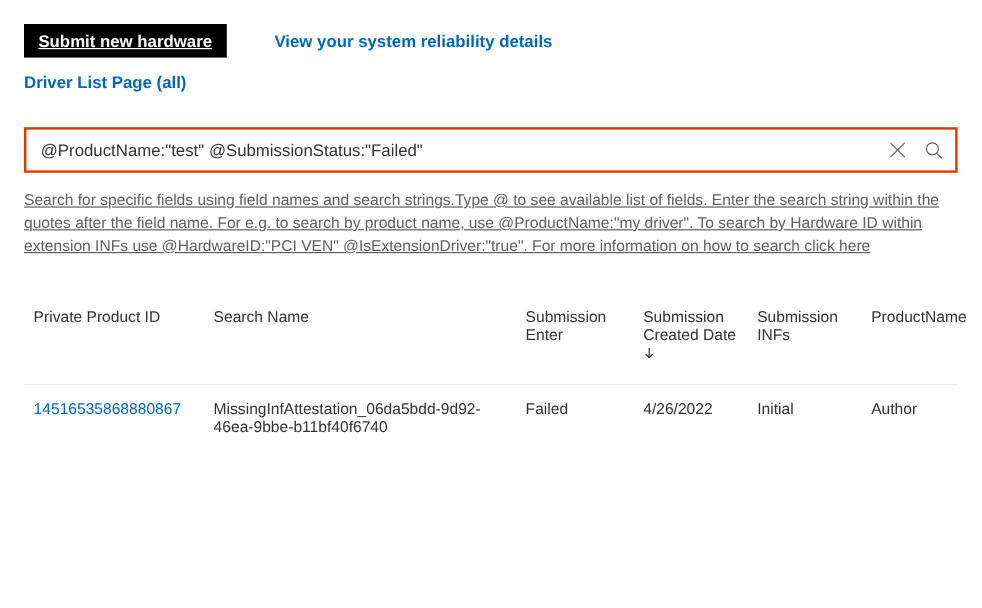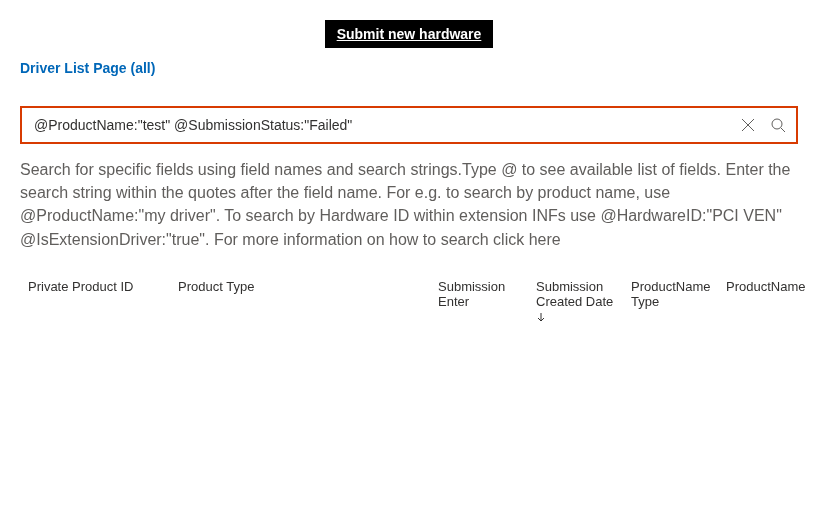--- a/index.html
+++ b/index.html
@@ -10,21 +10,20 @@
     font-size: 14px;
     color: #323130;
     background: #fff;
     width: 818px;
   }
   .top-row {
     display: flex;
     align-items: center;
     gap: 40px;
     margin-bottom: 12px;
-    flex-direction: column;
   }
   .btn-black {
     background: #000;
     color: #fff;
     padding: 6px 12px;
     font-weight: 600;
     text-decoration: underline;
     cursor: pointer;
     font-size: 14px;
   }
@@ -55,23 +54,24 @@
   .icon {
     width: 16px;
     height: 16px;
     display: inline-block;
     color: #605e5c;
     cursor: pointer;
   }
   .icon + .icon { margin-left: 14px; }
   .help-text {
     color: #605e5c;
-    font-size: 16px;
+    font-size: 13px;
     line-height: 1.45;
-    margin-bottom: 22px;
+    margin-bottom: 35px;
+    text-decoration: underline;
   }
   .help-text .here {
     color: #605e5c;
     cursor: pointer;
   }
   table {
     width: 100%;
     border-collapse: collapse;
     table-layout: fixed;
   }
@@ -105,20 +105,21 @@
   .arrow-down {
     display:inline-block;
     vertical-align: middle;
   }
 </style>
 </head>
 <body>
 
 <div class="top-row">
   <div class="btn-black">Submit new hardware</div>
+  <div class="link-blue">View your system reliability details</div>
 </div>
 
 <div class="second-row">
   <span class="link-blue">Driver List Page (all)</span>
 </div>
 
 <div class="search-wrap">
   <input class="search-input" type="text" value="@ProductName:&quot;test&quot; @SubmissionStatus:&quot;Failed&quot;" style="">
   <span class="icon">
     <svg viewBox="0 0 16 16" width="16" height="16" stroke="currentColor" stroke-width="1" fill="none">
@@ -143,30 +144,38 @@
     <col class="col-id">
       <col class="col-name">
       <col class="col-status">
     <col class="col-date">
       <col class="col-type">
       <col class="col-perm">
   </colgroup>
   <thead>
     <tr>
       <th>Private Product ID</th>
-      <th>Product Type</th>
+      <th>Search Name</th>
       <th>Submission Enter</th>
       <th class="sort-active">
         <span>Submission Created Date</span>
         <span class="arrow-down">
           <svg viewBox="0 0 10 10" width="10" height="10" stroke="#323130" stroke-width="1" fill="none">
             <line x1="5" y1="1" x2="5" y2="9"></line>
               <polyline points="2,6 5,9 8,6"></polyline>
           </svg>
         </span>
       </th>
-      <th>ProductName Type</th>
+      <th>Submission INFs</th>
       <th>ProductName</th>
     </tr>
   </thead>
   <tbody>
+    <tr>
+      <td><span class="id-link">14516535868880867</span></td>
+      <td>MissingInfAttestation_06da5bdd-9d92-46ea-9bbe-b11bf40f6740</td>
+      <td>Failed</td>
+      <td>4/26/2022</td>
+      <td>Initial</td>
+      <td>Author</td>
+    </tr>
   </tbody>
 </table>
 
 </body></html>

